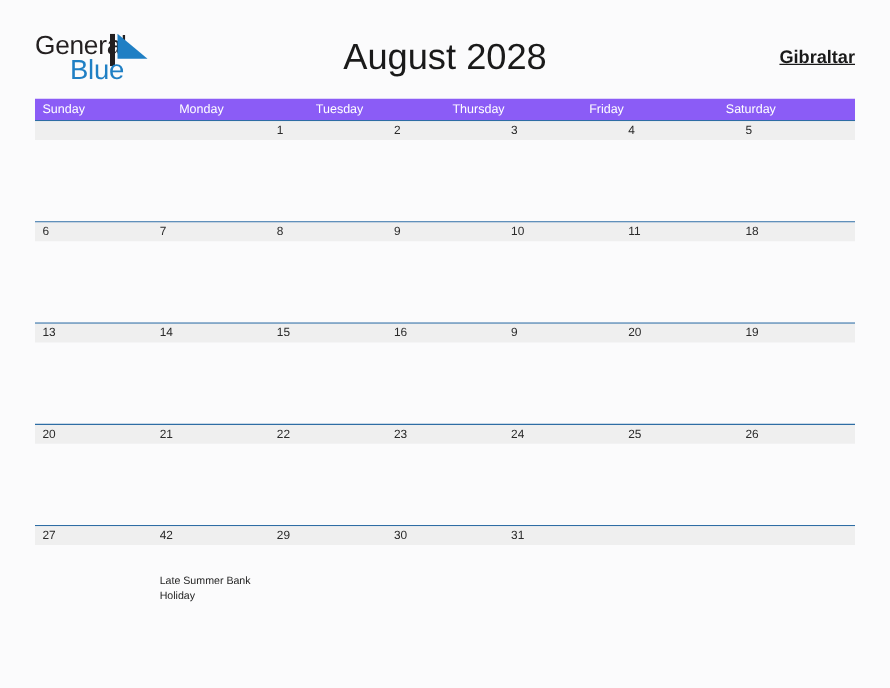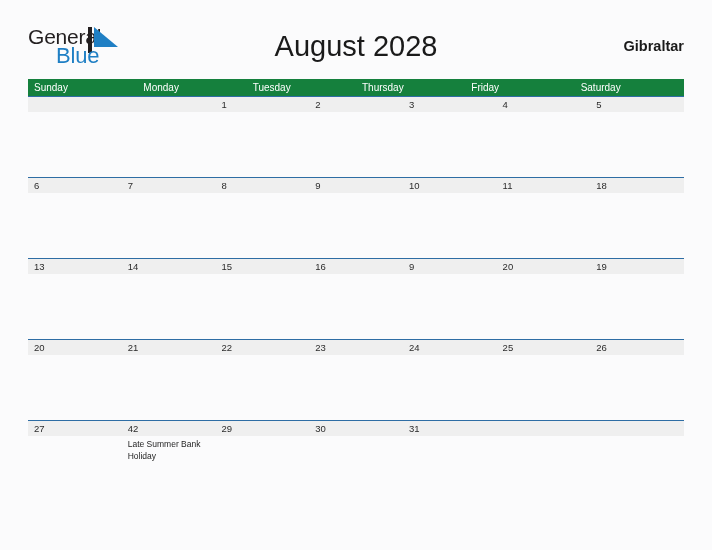--- a/index.html
+++ b/index.html
@@ -83,35 +83,36 @@
 
   .country {
     position: absolute;
     right: 0;
     top: 12px;
     font-size: 14.5px;
     color: #1a1a1a;
     font-weight: bold;
     text-align: right;
     font-family: "Liberation Sans", sans-serif;
+    text-decoration: underline;
   }
 
   
   .calendar {
     position: absolute;
     left: 28px;
     top: 79px;
     width: 656px;
   }
 
   .dow-row {
     display: flex;
     width: 656px;
     height: 17px;
-    background: #15803d;
+    background: #8b5cf6;
   }
   .dow-cell {
     flex: 1 1 0;
     color: #ffffff;
     font-size: 10px;
     line-height: 17px;
     padding-left: 6px;
     box-sizing: border-box;
     white-space: nowrap;
     overflow: hidden;
@@ -141,20 +142,21 @@
     line-height: 15px;
     padding-left: 6px;
     box-sizing: border-box;
   }
 
   .body-band {
     display: flex;
     width: 656px;
     height: 64px;
     background: transparent;
+    margin-top: 20px;
   }
   .body-cell {
     flex: 1 1 0;
     padding: 3px 6px 0 6px;
     box-sizing: border-box;
   }
   .event-text {
     font-size: 8.5px;
     line-height: 11.5px;
     color: #1f1f1f;

